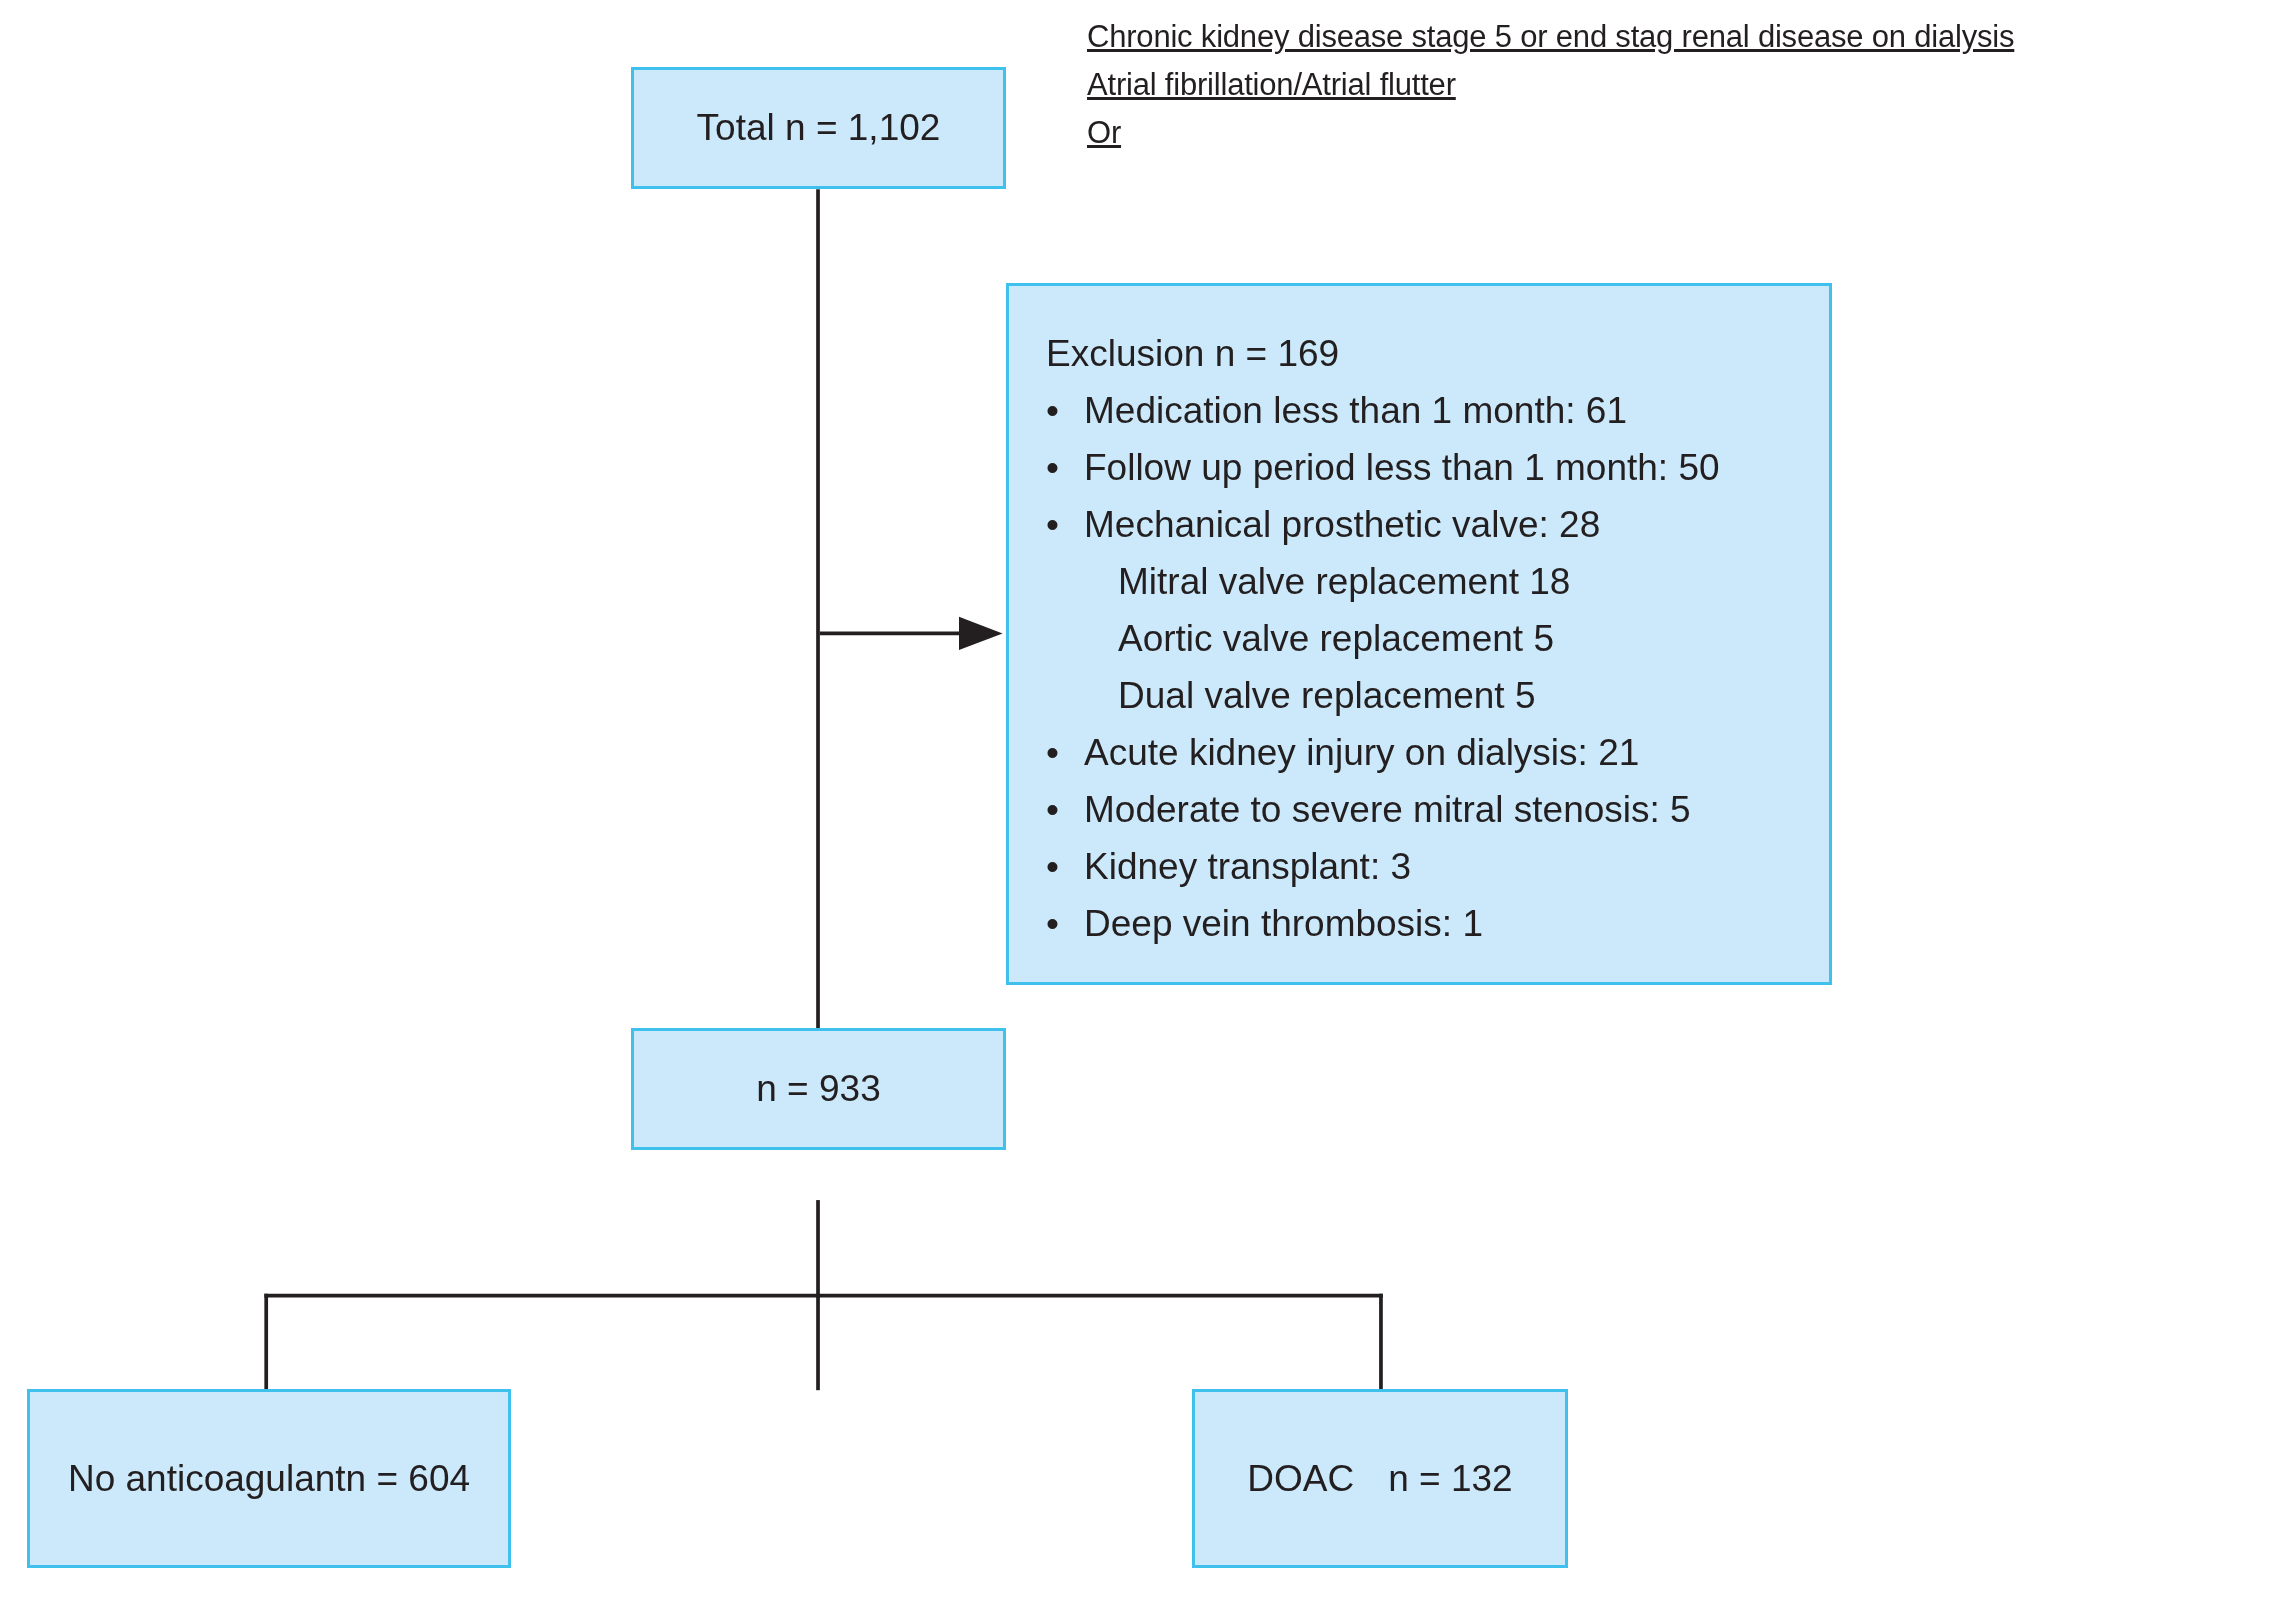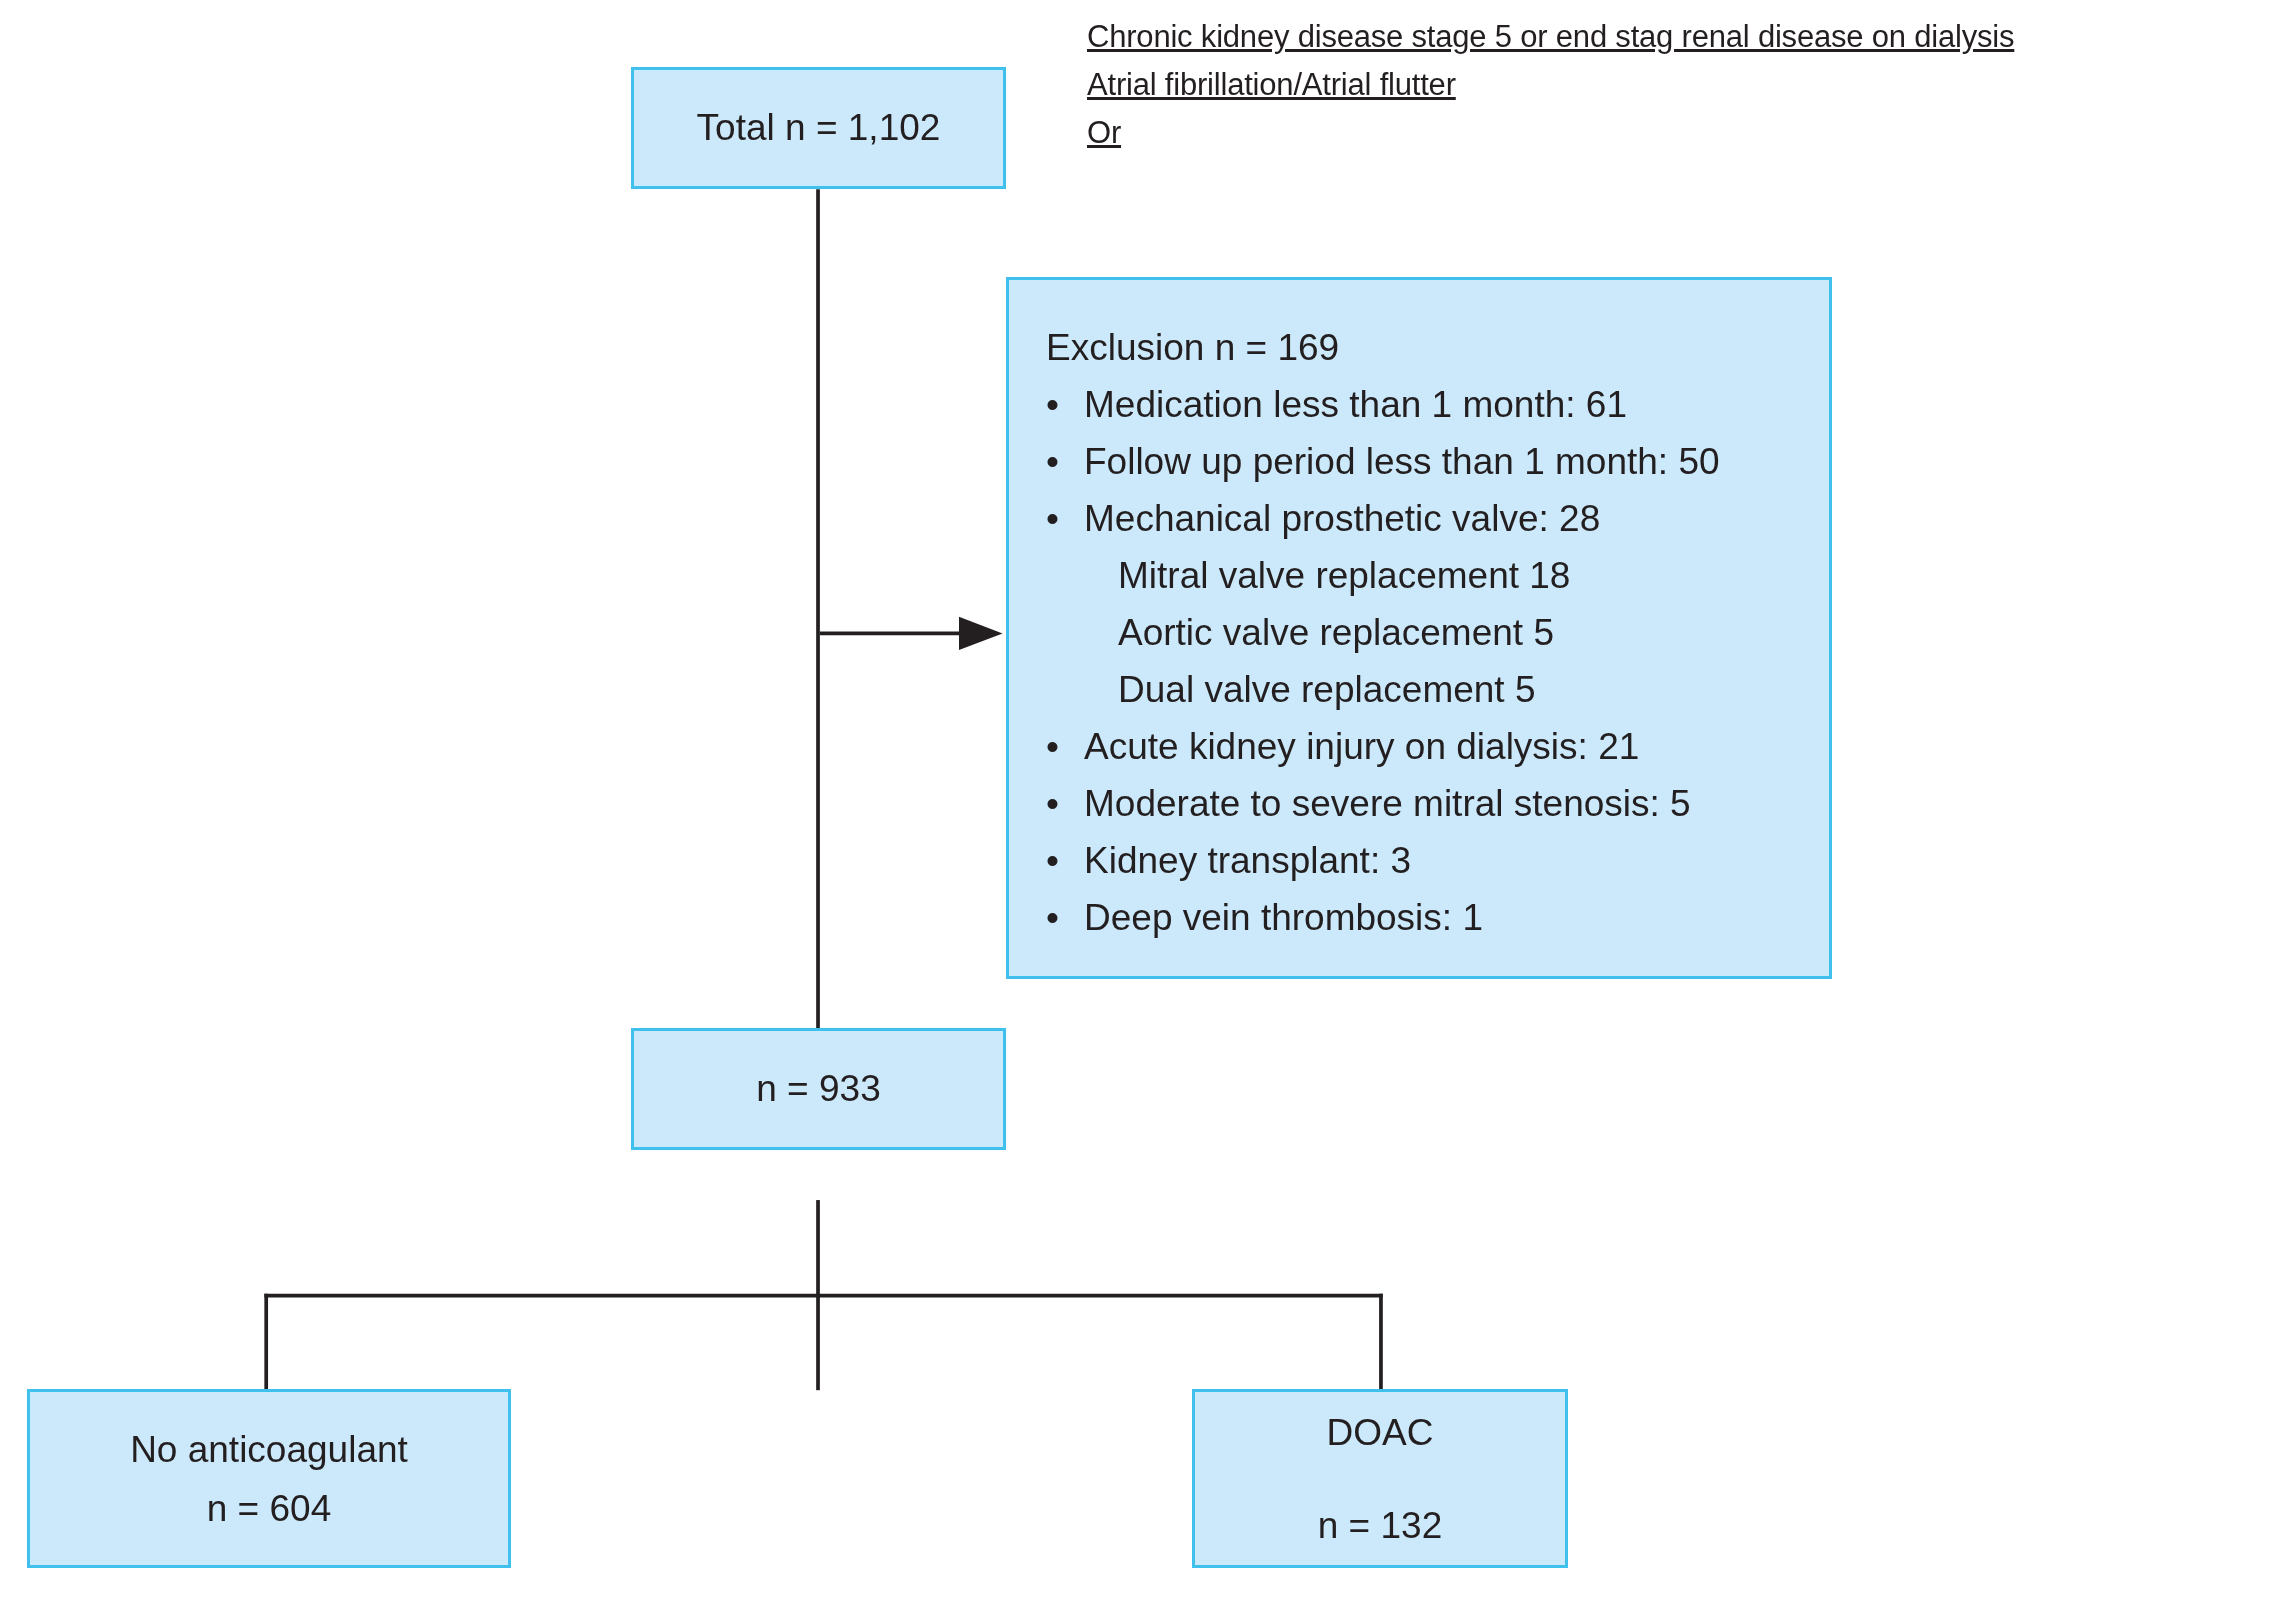--- a/index.html
+++ b/index.html
@@ -35,27 +35,27 @@
     display: flex;
     align-items: center;
     justify-content: center;
     text-align: left;
     z-index: 1;
     font-size: 37px;
   }
   .total-box    { left: 631px;  top: 67px;   width: 375px; height: 122px; }
   .included-box { left: 631px;  top: 1028px; width: 375px; height: 122px; }
 
-  .group-box { top: 1389px; height: 179px; flex-direction: column; line-height: 59px; }
+  .group-box { top: 1389px; height: 179px; flex-direction: row; line-height: 59px; }
   .group-box-1 { left: 27px;   width: 484px; }
   .group-box-2 { left: 631px;  width: 375px; }
   .group-box-3 { left: 1192px; width: 376px; gap: 34px; }
 
   .exclusion-box {
-    left: 1006px; top: 277px;
+    left: 1006px; top: 283px;
     width: 826px; height: 702px;
     display: block;
     text-align: left;
     padding: 39px 28px 0 37px;
     font-size: 37px;
   }
   .ex-title { line-height: 57px; white-space: nowrap; }
   .ex-item  { display: flex; line-height: 57px; white-space: nowrap; }
   .ex-item .dot { width: 38px; flex: 0 0 38px; }
   .ex-item.sub { padding-left: 72px; }

